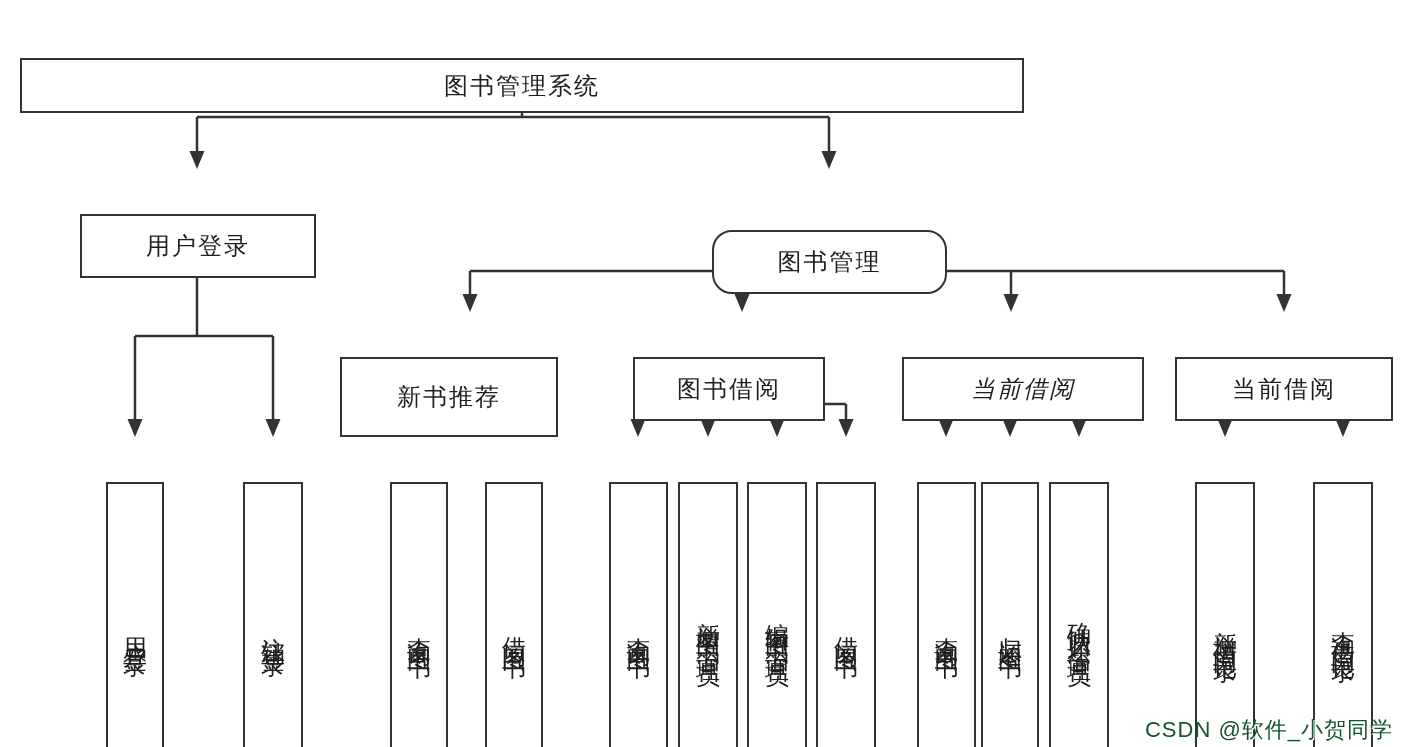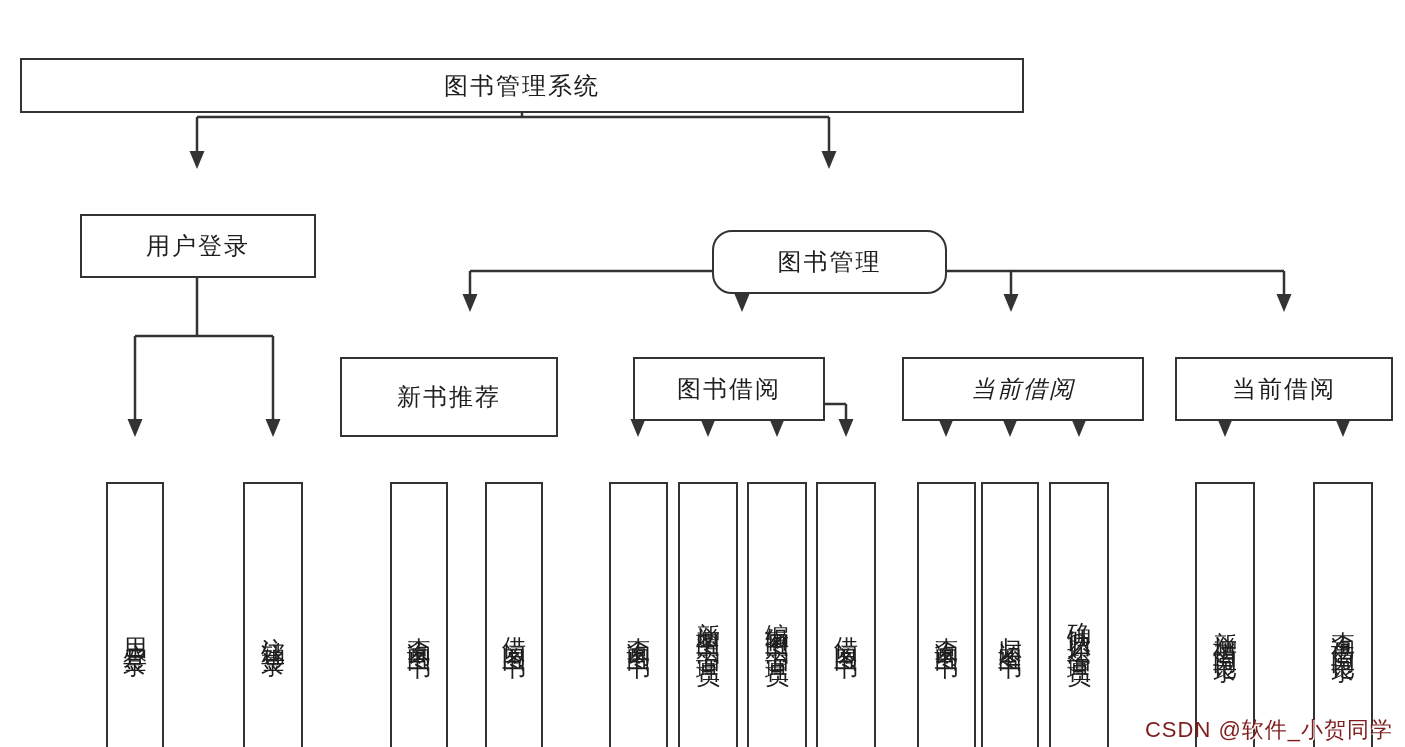--- a/index.html
+++ b/index.html
@@ -44,21 +44,21 @@
     text-orientation: mixed;
     font-size: 24px;
     letter-spacing: 6px;
     line-height: 1;
   }
   .watermark {
     position: absolute;
     right: 12px;
     bottom: 2px;
     font-size: 22px;
-    color: #7f1d1d;
+    color: #14532d;
     text-shadow: 1px 1px 0 #ffffff;
     letter-spacing: 1px;
     white-space: nowrap;
   }
 </style>
 </head>
 <body>
 
 <div id="canvas">
 

